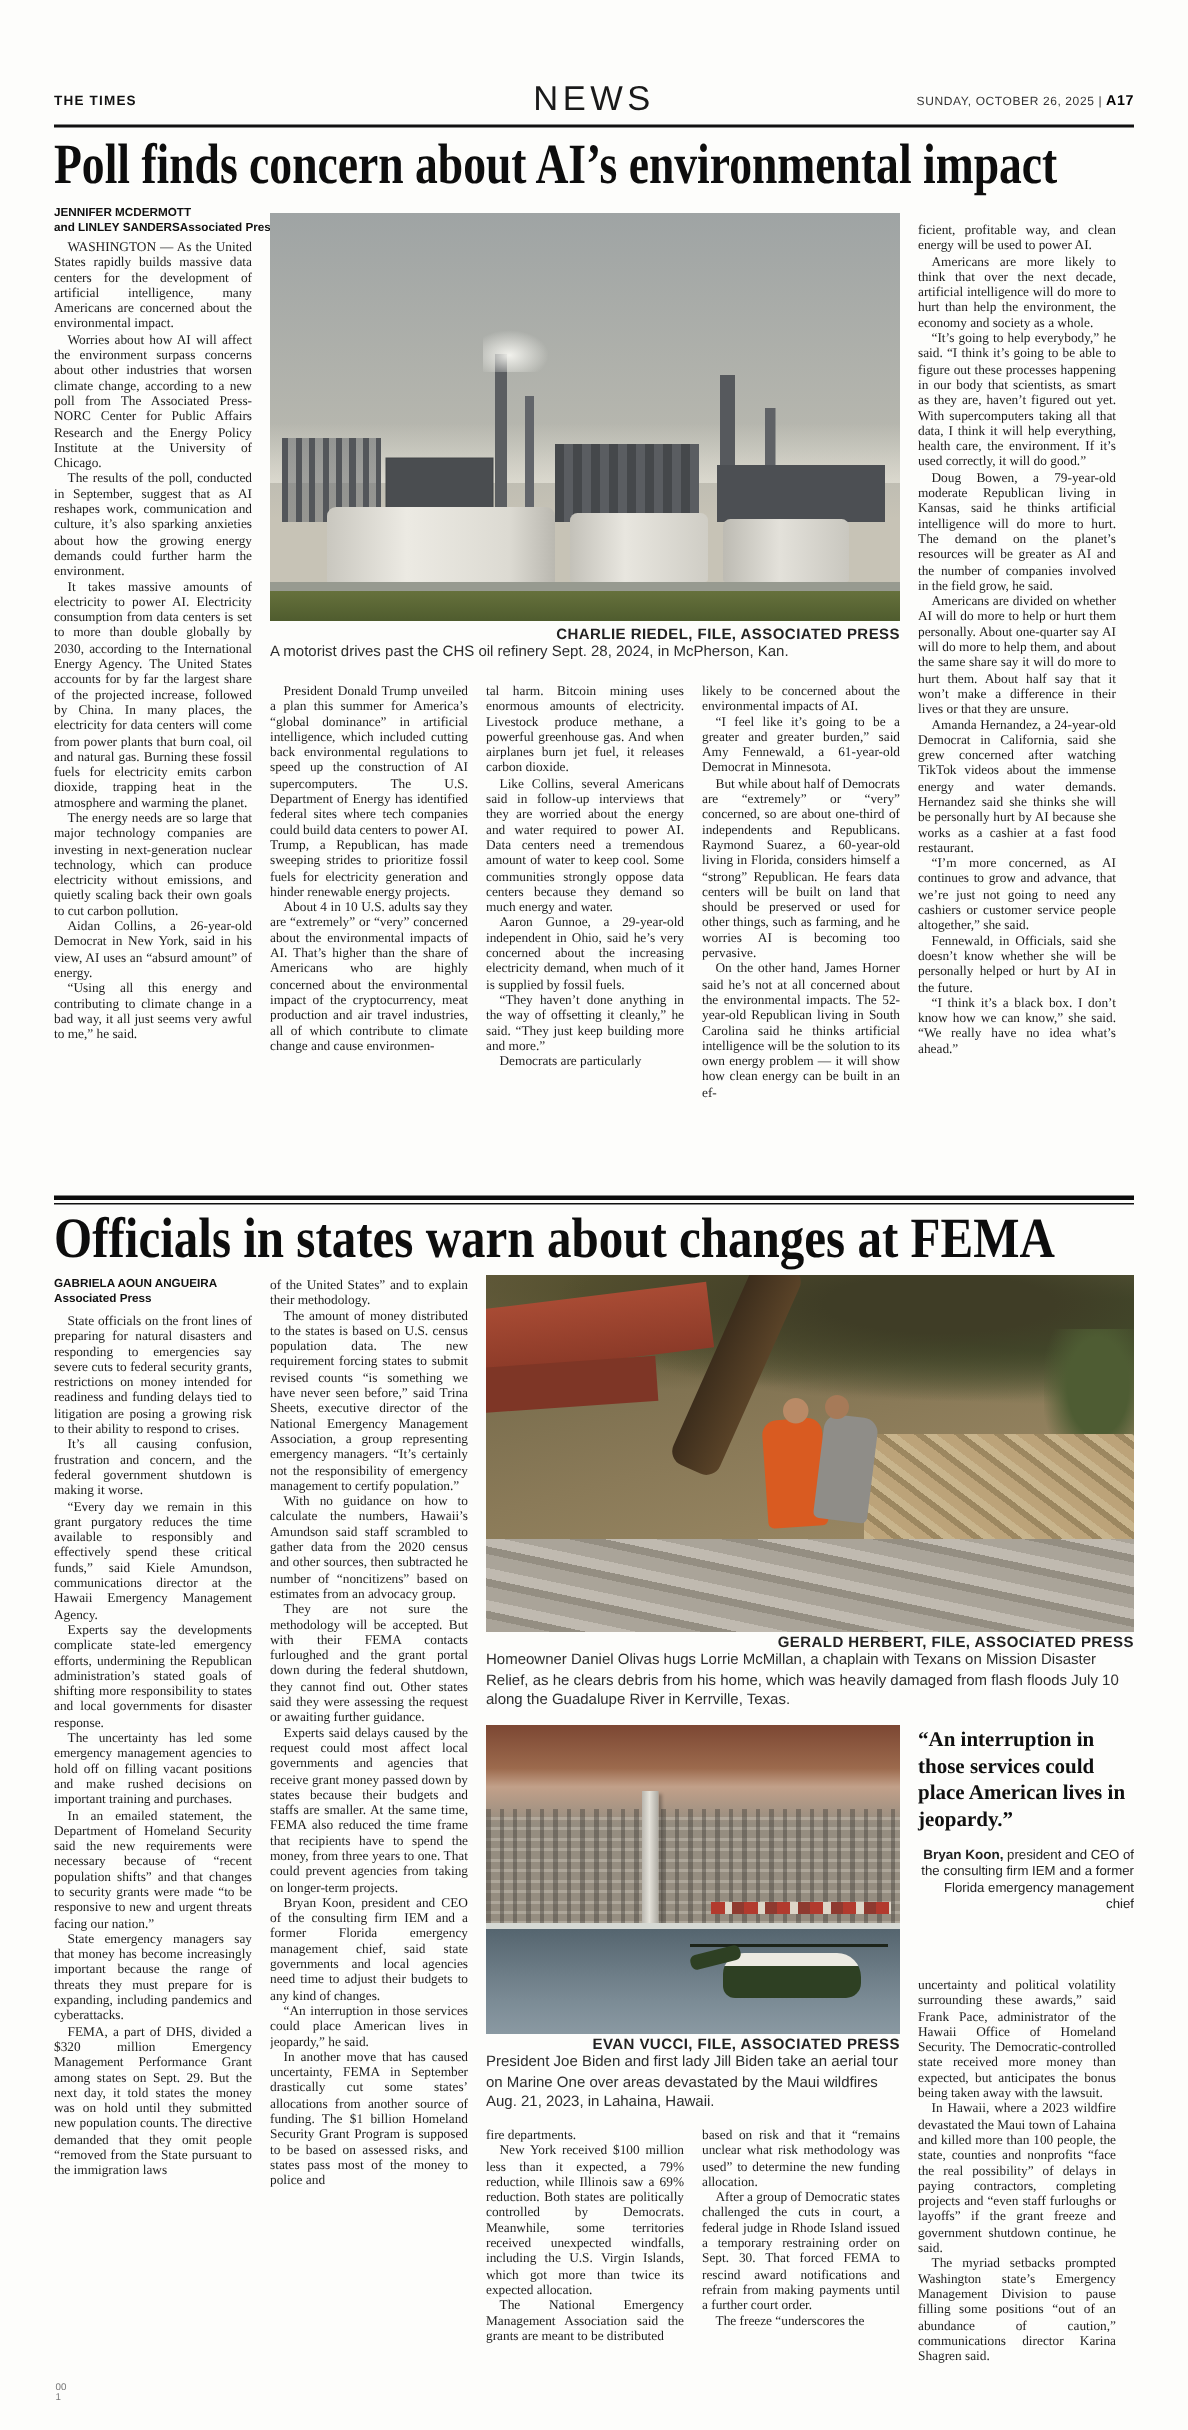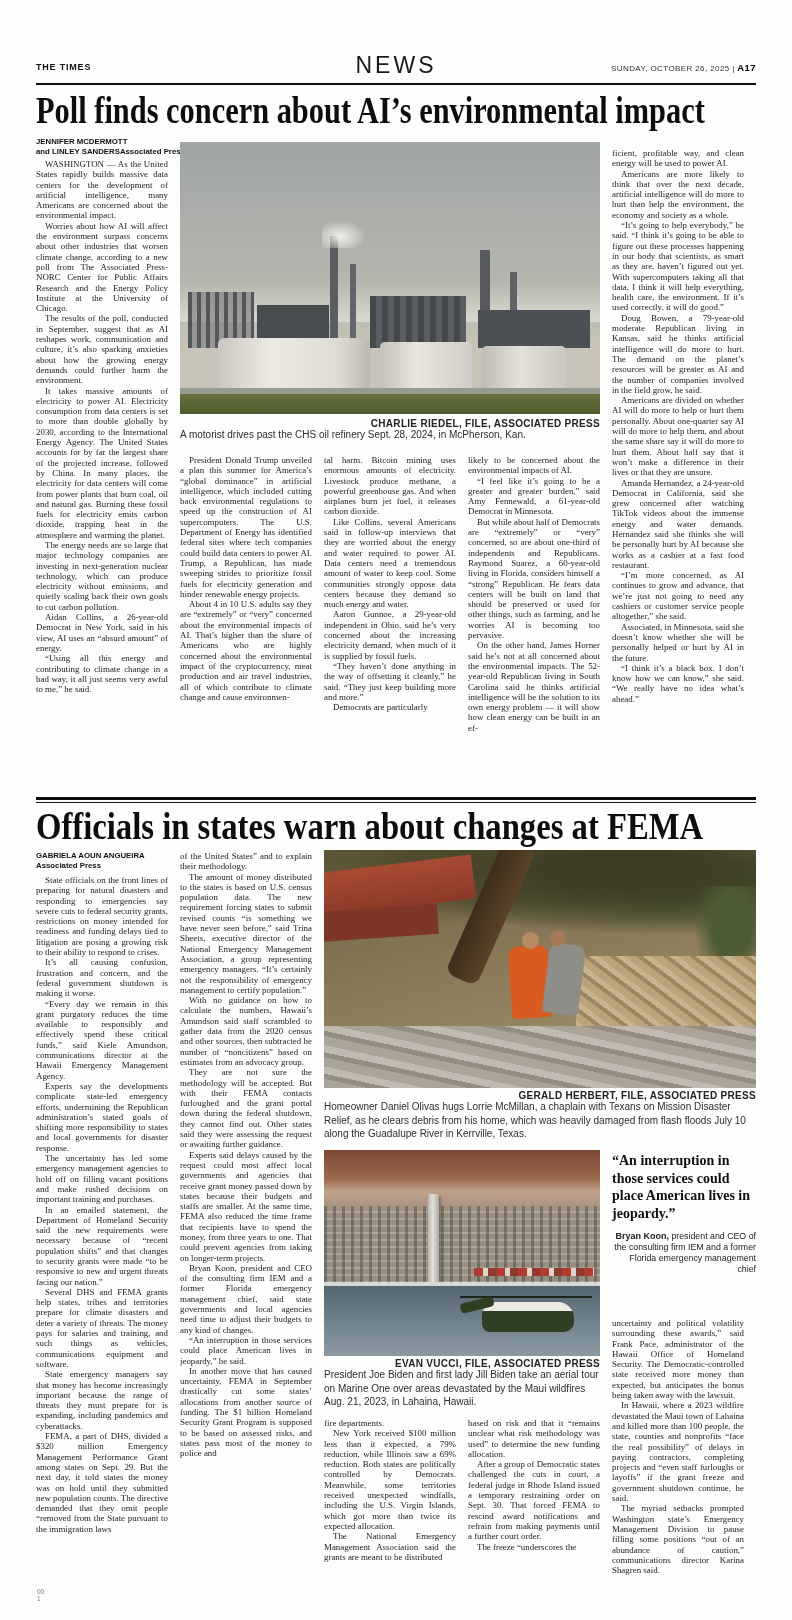--- a/index.html
+++ b/index.html
@@ -106,21 +106,21 @@
       <p class="para">On the other hand, James Horner said he’s not at all concerned about the environmental impacts. The 52-year-old Republican living in South Carolina said he thinks artificial intelligence will be the solution to its own energy problem — it will show how clean energy can be built in an ef-</p>
     </div>
   <div class="abs col flush clip" style="left:612px;top:148px;width:132px;height:657px;">
       <p class="para">ficient, profitable way, and clean energy will be used to power AI.</p>
       <p class="para">Americans are more likely to think that over the next decade, artificial intelligence will do more to hurt than help the environment, the economy and society as a whole.</p>
       <p class="para">“It’s going to help everybody,” he said. “I think it’s going to be able to figure out these processes happening in our body that scientists, as smart as they are, haven’t figured out yet. With supercomputers taking all that data, I think it will help everything, health care, the environment. If it’s used correctly, it will do good.”</p>
       <p class="para">Doug Bowen, a 79-year-old moderate Republican living in Kansas, said he thinks artificial intelligence will do more to hurt. The demand on the planet’s resources will be greater as AI and the number of companies involved in the field grow, he said.</p>
       <p class="para">Americans are divided on whether AI will do more to help or hurt them personally. About one-quarter say AI will do more to help them, and about the same share say it will do more to hurt them. About half say that it won’t make a difference in their lives or that they are unsure.</p>
       <p class="para">Amanda Hernandez, a 24-year-old Democrat in California, said she grew concerned after watching TikTok videos about the immense energy and water demands. Hernandez said she thinks she will be personally hurt by AI because she works as a cashier at a fast food restaurant.</p>
       <p class="para">“I’m more concerned, as AI continues to grow and advance, that we’re just not going to need any cashiers or customer service people altogether,” she said.</p>
-      <p class="para">Associated, in Minnesota, said she doesn’t know whether she will be personally helped or hurt by AI in the future.</p>
+      <p class="para">Fennewald, in Officials, said she doesn’t know whether she will be personally helped or hurt by AI in the future.</p>
       <p class="para">“I think it’s a black box. I don’t know how we can know,” she said. “We really have no idea what’s ahead.”</p>
     </div>
 
   <div class="abs" style="left:36px;width:720px;top:797px;height:3px;background:#0c0c0c;"></div>
   <div class="abs thinrule" style="left:36px;width:720px;top:802px;"></div>
 
   <h1 class="abs headline" style="left:36px;top:806px;">
     <span class="hl-inner" style="transform:scaleX(0.86);">Officials in states warn about changes at FEMA</span>
   </h1>
 
@@ -167,21 +167,20 @@
     </div>
   </div>
 
   <div class="abs col clip" style="left:36px;top:875px;width:132px;height:736px;">
       <p class="para">State officials on the front lines of preparing for natural disasters and responding to emergencies say severe cuts to federal security grants, restrictions on money intended for readiness and funding delays tied to litigation are posing a growing risk to their ability to respond to crises.</p>
       <p class="para">It’s all causing confusion, frustration and concern, and the federal government shutdown is making it worse.</p>
       <p class="para">“Every day we remain in this grant purgatory reduces the time available to responsibly and effectively spend these critical funds,” said Kiele Amundson, communications director at the Hawaii Emergency Management Agency.</p>
       <p class="para">Experts say the developments complicate state-led emergency efforts, undermining the Republican administration’s stated goals of shifting more responsibility to states and local governments for disaster response.</p>
       <p class="para">The uncertainty has led some emergency management agencies to hold off on filling vacant positions and make rushed decisions on important training and purchases.</p>
       <p class="para">In an emailed statement, the Department of Homeland Security said the new requirements were necessary because of “recent population shifts” and that changes to security grants were made “to be responsive to new and urgent threats facing our nation.”</p>
-      <p class="para">Several DHS and FEMA grants help states, tribes and territories prepare for climate disasters and deter a variety of threats. The money pays for salaries and training, and such things as vehicles, communications equipment and software.</p>
       <p class="para">State emergency managers say that money has become increasingly important because the range of threats they must prepare for is expanding, including pandemics and cyberattacks.</p>
       <p class="para">FEMA, a part of DHS, divided a $320 million Emergency Management Performance Grant among states on Sept. 29. But the next day, it told states the money was on hold until they submitted new population counts. The directive demanded that they omit people “removed from the State pursuant to the immigration laws</p>
     </div>
   <div class="abs col flush clip" style="left:180px;top:851px;width:132px;height:760px;">
       <p class="para">of the United States” and to explain their methodology.</p>
       <p class="para">The amount of money distributed to the states is based on U.S. census population data. The new requirement forcing states to submit revised counts “is something we have never seen before,” said Trina Sheets, executive director of the National Emergency Management Association, a group representing emergency managers. “It’s certainly not the responsibility of emergency management to certify population.”</p>
       <p class="para">With no guidance on how to calculate the numbers, Hawaii’s Amundson said staff scrambled to gather data from the 2020 census and other sources, then subtracted he number of “noncitizens” based on estimates from an advocacy group.</p>
       <p class="para">They are not sure the methodology will be accepted. But with their FEMA contacts furloughed and the grant portal down during the federal shutdown, they cannot find out. Other states said they were assessing the request or awaiting further guidance.</p>
       <p class="para">Experts said delays caused by the request could most affect local governments and agencies that receive grant money passed down by states because their budgets and staffs are smaller. At the same time, FEMA also reduced the time frame that recipients have to spend the money, from three years to one. That could prevent agencies from taking on longer-term projects.</p>
       <p class="para">Bryan Koon, president and CEO of the consulting firm IEM and a former Florida emergency management chief, said state governments and local agencies need time to adjust their budgets to any kind of changes.</p>

